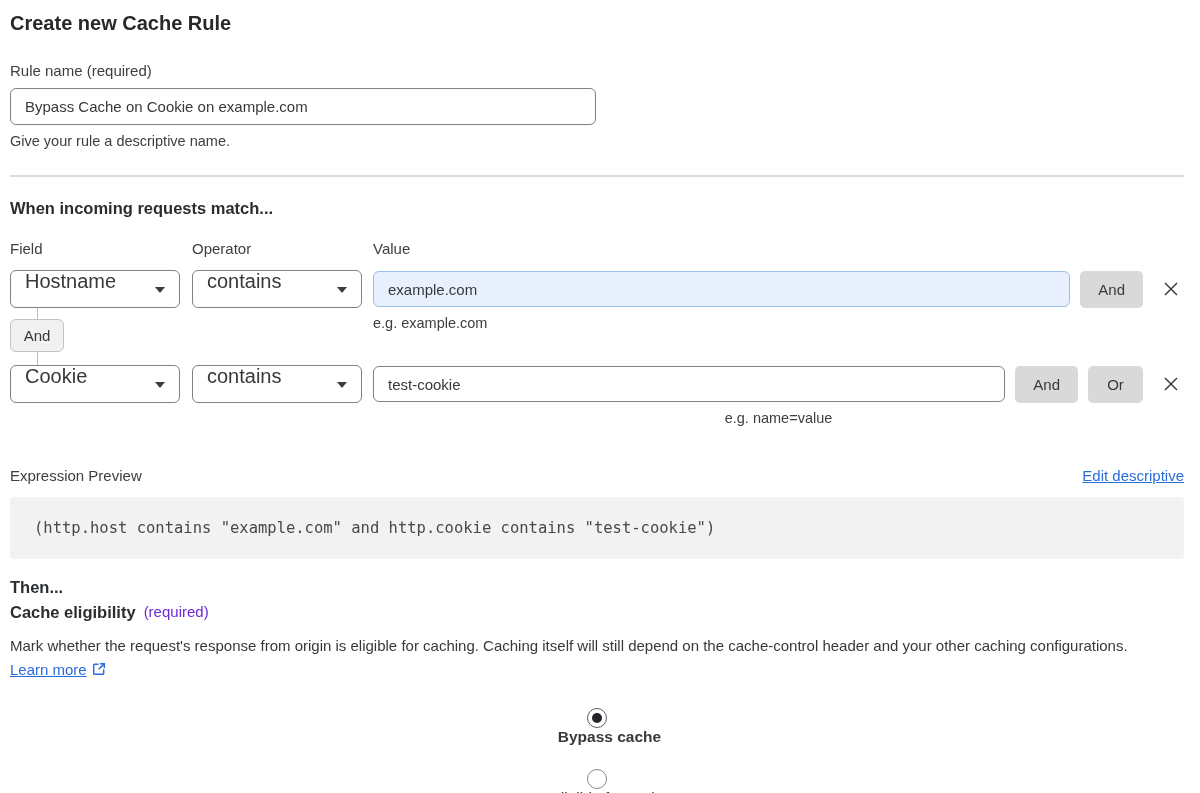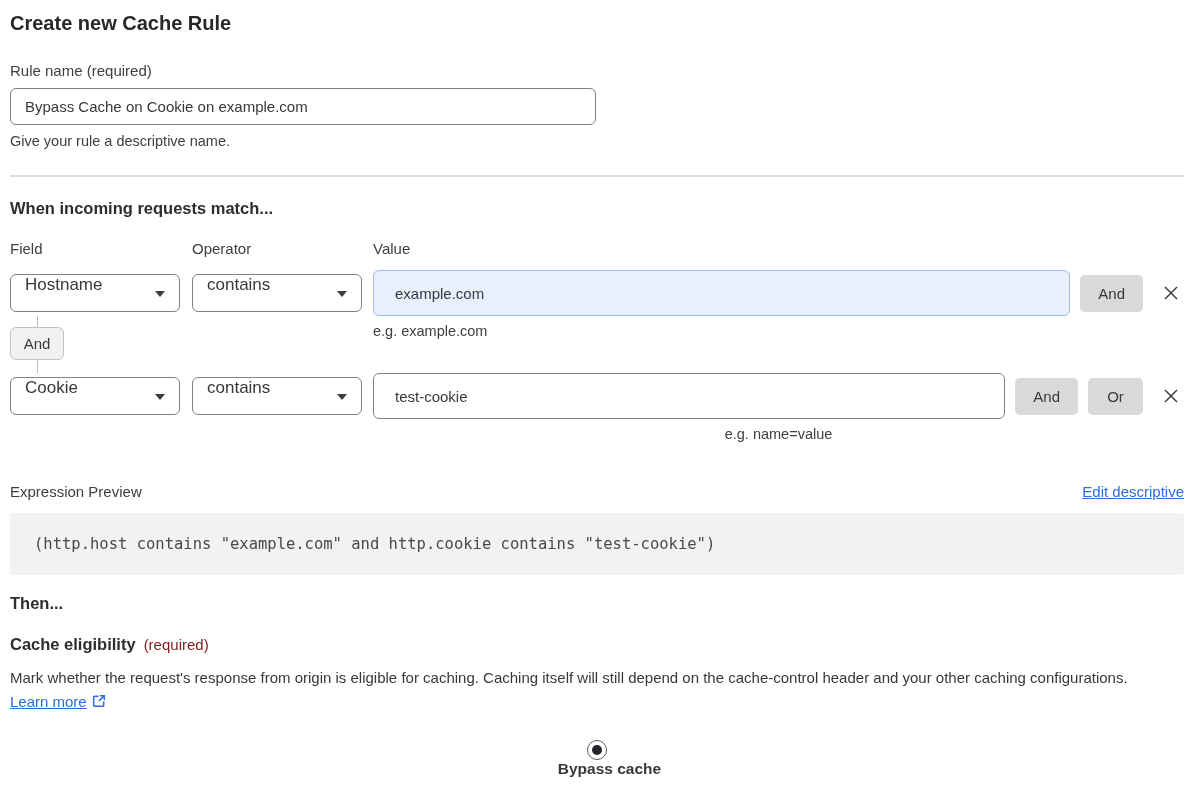--- a/index.html
+++ b/index.html
@@ -30,33 +30,33 @@
   .col-field { width:182px; }
   .col-operator { width:181px; }
 
   .cond-row { display:flex; align-items:center; }
   .row1 { margin-top:13px; }
 
   .select-box {
     position:relative; width:170px; height:38px;
     border:1px solid #7e8387; border-radius:6px; background:#fff;
     display:flex; align-items:center; padding:0 30px 16px 14px;
-    font-size:17px; color:#36393c; cursor:pointer;
+    font-size:20px; color:#36393c; cursor:pointer;
   }
   .select-box + .select-box { margin-left:12px; }
   .caret {
     position:absolute; right:14px; top:16px;
     width:0; height:0;
     border-left:5px solid transparent; border-right:5px solid transparent;
     border-top:6px solid #3a3d40;
   }
   .value-input {
-    flex:1; margin-left:11px; height:46px;
+    flex:1; margin-left:11px; height:36px;
     border:1px solid #7e8387; border-radius:6px;
-    padding:0 21px; font-size:15px; color:#36393c;
+    padding:0 14px; font-size:15px; color:#36393c;
     font-family:"Liberation Sans", sans-serif; outline:none; background:#fff;
   }
   .value-input.highlight { background:#e8f0fd; border:1px solid #9cbfea; }
 
   .logic-btn {
     margin-left:10px; height:37px; min-width:55px; padding:0 18px;
     background:#d9d9d9; color:#36393c; border:none; border-radius:5px;
     font-size:15px; font-family:"Liberation Sans", sans-serif; cursor:pointer;
   }
   .remove-btn {
@@ -81,23 +81,23 @@
   .expr-header { margin-top:41px; width:1174px; display:flex; justify-content:space-between; align-items:center; }
   .expr-label { font-size:15px; color:#3d4043; }
   .link { font-size:15px; color:#2b6cd9; text-decoration:underline; cursor:pointer; }
   .expr-block {
     margin-top:13px; width:1174px; height:62px; background:#f2f2f2;
     border-radius:4px; display:flex; align-items:center; padding:0 24px;
   }
   .expr-code { font-family:"DejaVu Sans Mono", monospace; font-size:15.5px; color:#46494c; }
 
   .then-heading { margin-top:19px; }
-  .sub-heading-row { margin-top:22px; display:flex; align-items:center; }
+  .sub-heading-row { margin-top:6px; display:flex; align-items:flex-start; }
   .sub-heading { font-size:16.5px; font-weight:bold; color:#2b2e31; }
-  .required-note { margin-left:8px; font-size:15px; color:#7f1d1d; }
+  .required-note { margin-left:8px; font-size:15px; color:#6d28d9; }
 
   .description { margin-top:12px; width:1152px; font-size:15px; line-height:24px; color:#36393c; }
   .ext-icon { vertical-align:-2px; margin-left:4px; }
 
   .radio-option { display:flex; align-items:center; cursor:pointer;flex-direction:column; }
   .radio-option.first { margin-top:26px; }
   .radio-option.second { margin-top:23px; }
   .radio-circle {
     width:20px; height:20px; border-radius:50%; border:1.5px solid #5a5e62;
     display:flex; align-items:center; justify-content:center; background:#fff;

